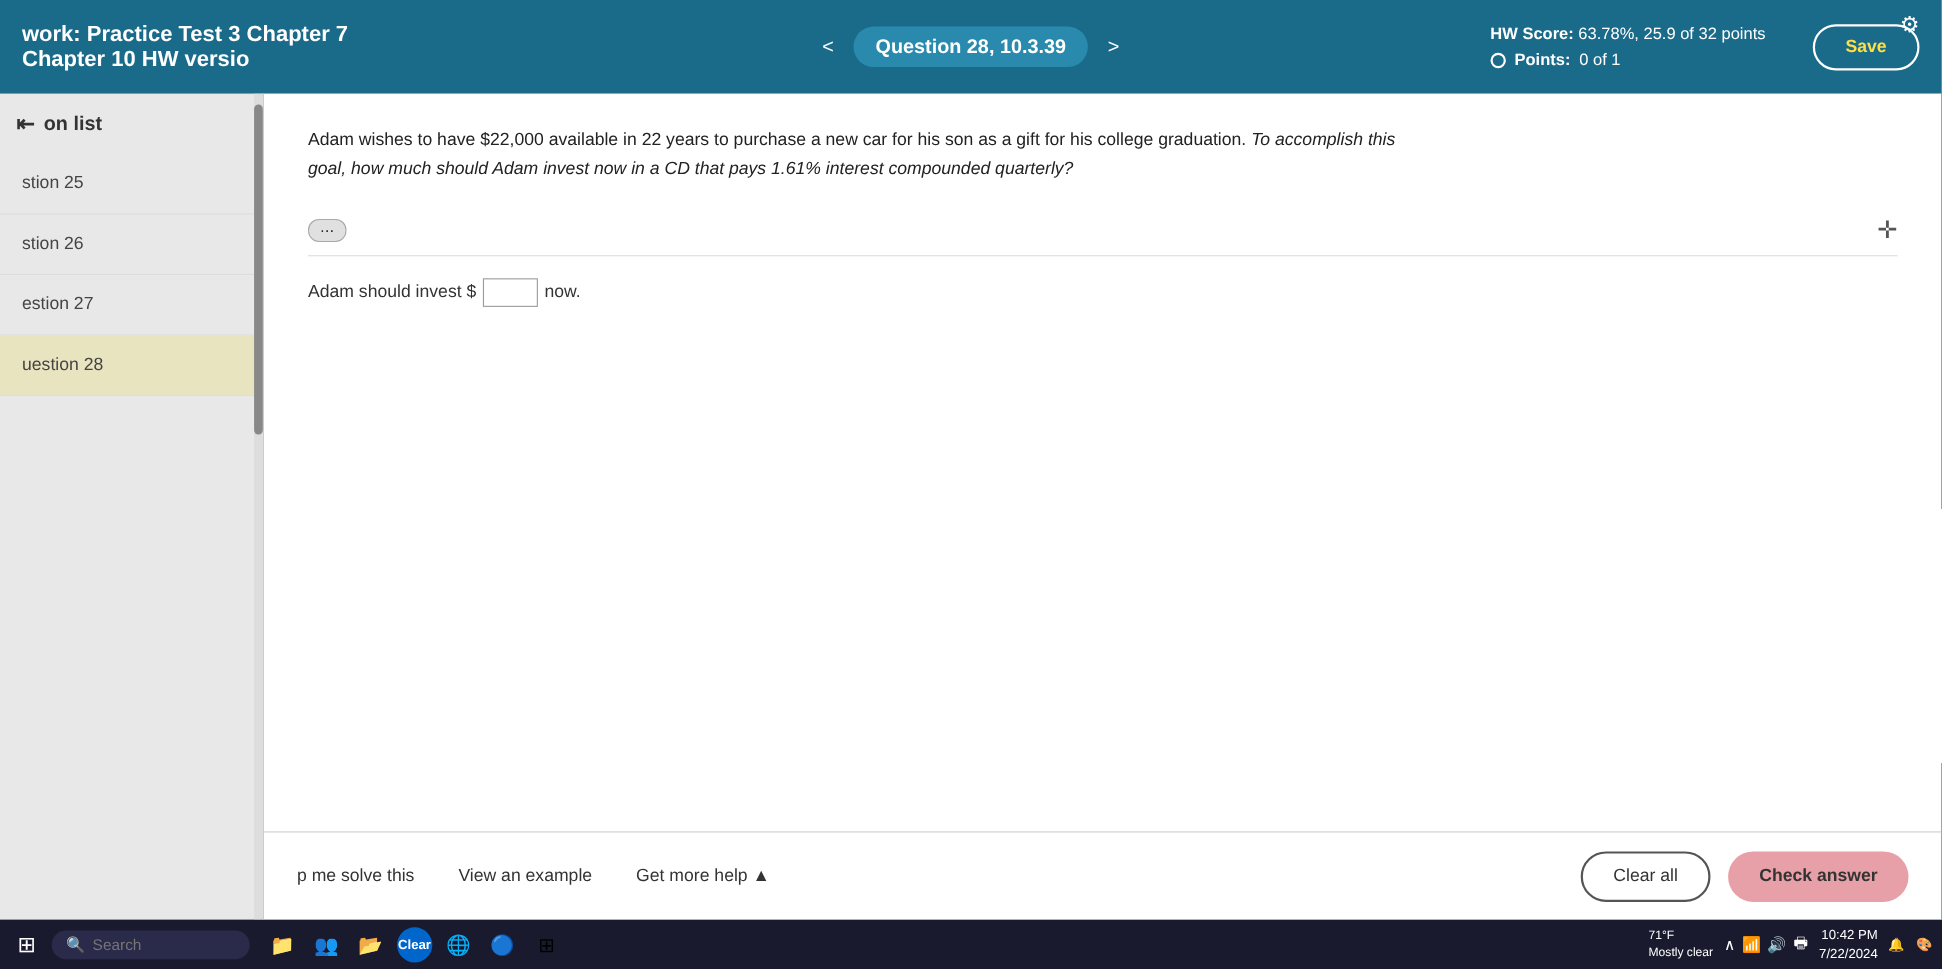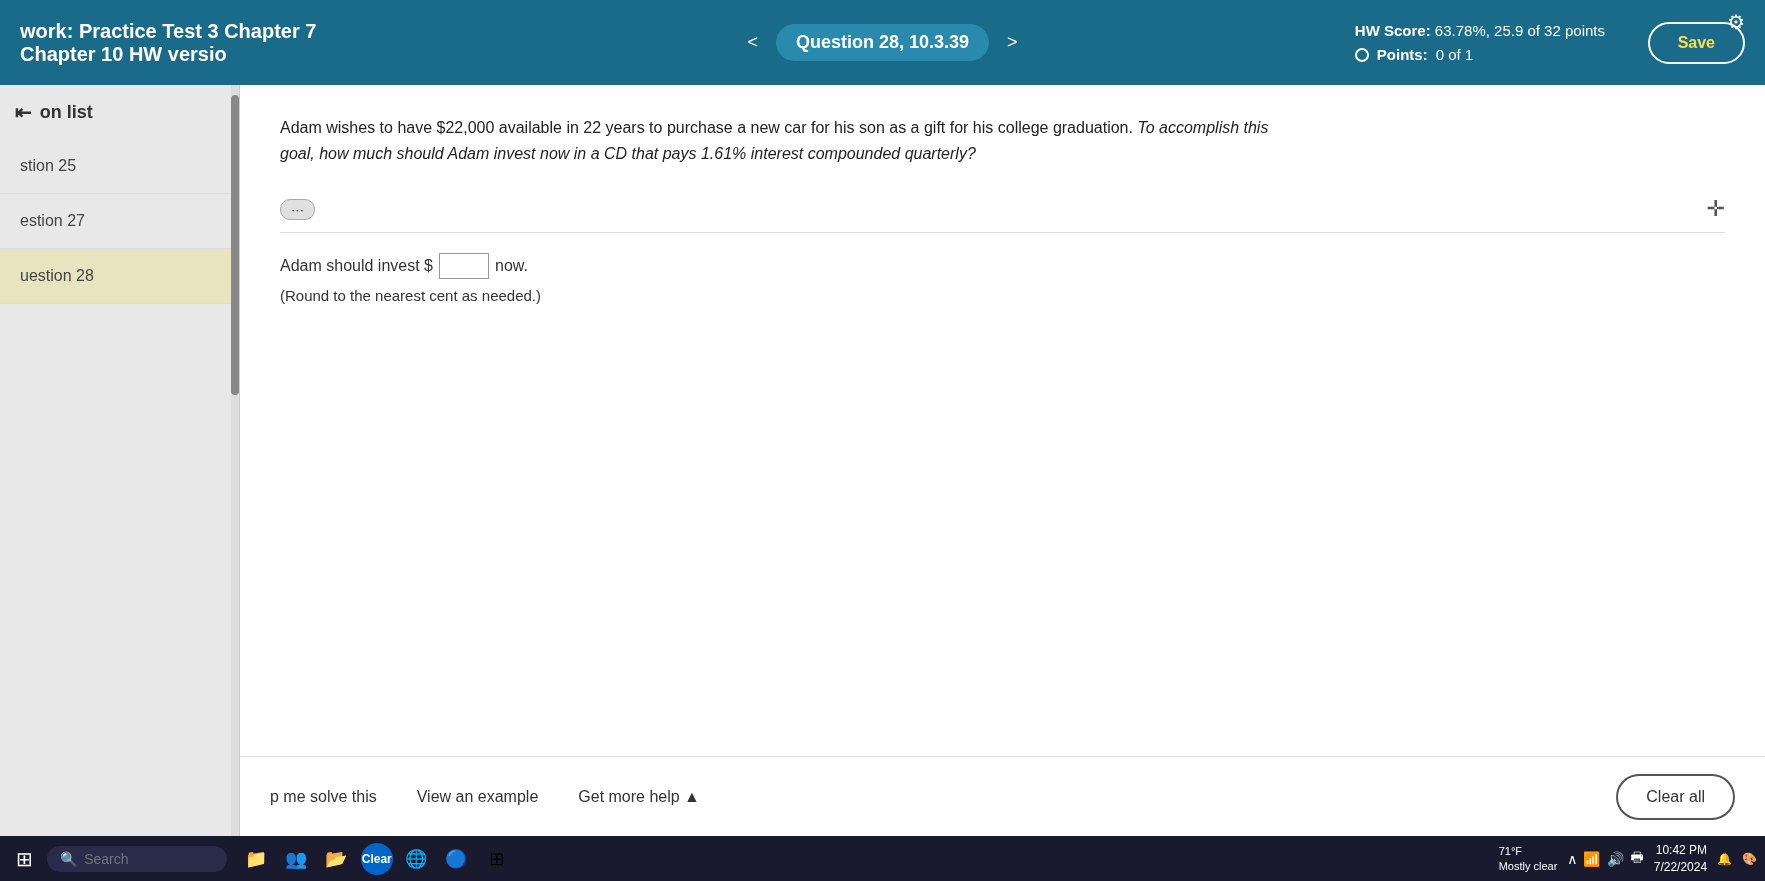--- a/index.html
+++ b/index.html
@@ -337,20 +337,23 @@
 
   <div class="sidebar" style="position:relative;">
     <div class="sidebar-header">
       <span style="font-size:20px; cursor:pointer;">⇤</span>
       <span>on list</span>
     </div>
     <div class="sidebar-item">
       <span>stion 25</span>
     </div>
     <div class="sidebar-item">
+      <span>stion 26</span>
+    </div>
+    <div class="sidebar-item">
       <span>estion 27</span>
     </div>
     <div class="sidebar-item active">
       <span>uestion 28</span>
     </div>
     <div style="position:absolute;right:0;top:0;width:8px;height:100%;background:#ddd;">
       <div style="width:8px;height:40%;background:#888;border-radius:4px;position:absolute;top:10px;"></div>
     </div>
   </div>
 
@@ -364,29 +367,29 @@
       <div class="toolbar-row">
         <button class="toolbar-dots">···</button>
         <span class="toolbar-move">✛</span>
       </div>
 
       <div class="answer-row">
         <span>Adam should invest $</span>
         <input class="answer-input" type="text" value="" style="">
         <span> now.</span>
       </div>
-      <div class="round-note">(Round to the nearest cent as needed.)</div>
     </div>
 
     <div class="bottom-bar">
       <a class="bottom-link">p me solve this</a>
       <a class="bottom-link">View an example</a>
       <a class="bottom-link">Get more help ▲</a>
       <div class="bottom-actions">
         <button class="clear-all-btn">Clear all</button>
+        <button class="check-answer-btn">Check answer</button>
       </div>
     </div>
   </div>
 </div>
 
 <div class="taskbar">
   <button class="taskbar-start">⊞</button>
 
   <div class="taskbar-search">
     <span style="color:#aaa;">🔍</span>

